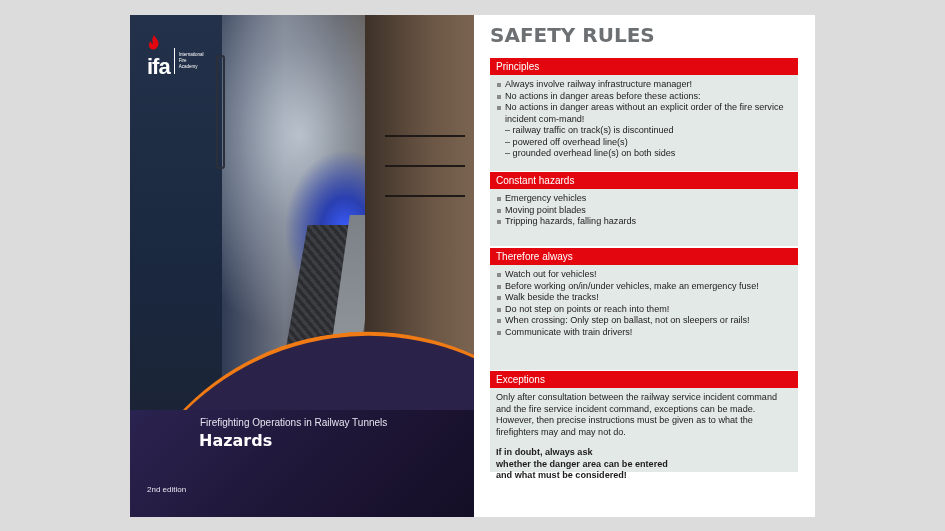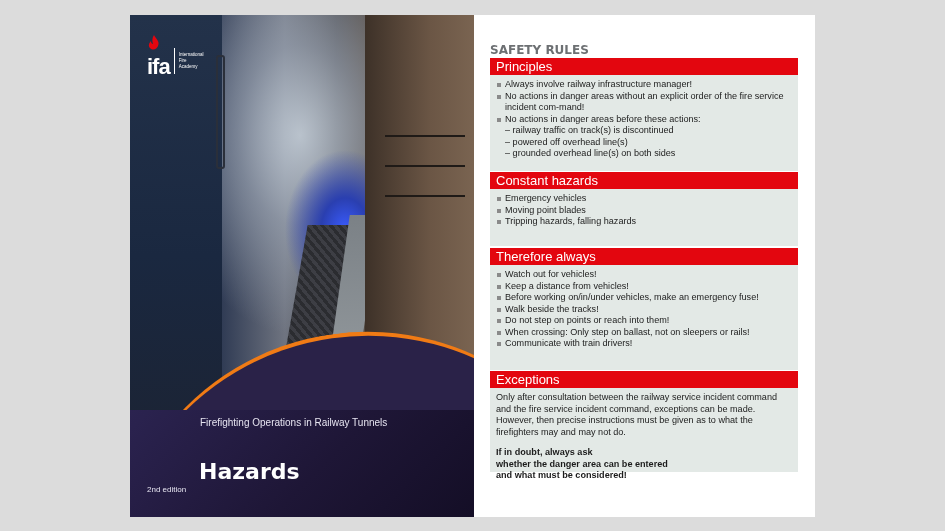--- a/index.html
+++ b/index.html
@@ -17,26 +17,26 @@
   .wall { position:absolute; left:235px; top:0; width:109px; height:380px; background:linear-gradient(90deg,#3d3128,#6b5645 60%,#7a6451); }
   .wall-cable { position:absolute; left:255px; width:80px; height:2px; background:#1f1a17; }
   .swoosh { position:absolute; left:-40px; top:318px; width:520px; height:260px; border-radius:50% 50% 0 0 / 100% 100% 0 0; background:#2a2248; border-top:4px solid #f07b15; transform:rotate(-8deg); }
   .cover-bottom { position:absolute; left:0; top:395px; width:344px; height:107px; background:linear-gradient(135deg,#2b2350 0%,#1e1636 55%,#140e26 100%); }
   .logo { position:absolute; left:17px; top:26px; display:flex; align-items:center; }
   .logo-flame { position:absolute; left:0; top:-6px; width:14px; height:16px; }
   .logo-text { font-family:"Liberation Sans", sans-serif; font-weight:bold; color:#fff; font-size:22px; letter-spacing:-1px; margin-top:13px; }
   .logo-divider { width:1px; height:26px; background:#fff; margin:0 4px 0 4px; }
   .logo-sub { color:#fff; font-size:4.5px; line-height:6px; font-family:"Liberation Sans", sans-serif; }
   .subtitle { position:absolute; left:70px; top:402px; color:#e6e4f0; font-size:10px; font-family:"Liberation Sans", sans-serif; }
-  .title { position:absolute; left:69px; top:416px; color:#fff; font-size:22px; font-weight:bold; font-family:"DejaVu Sans", sans-serif;margin-top:28px; }
+  .title { position:absolute; left:69px; top:416px; color:#fff; font-size:16px; font-weight:bold; font-family:"DejaVu Sans", sans-serif; }
   .edition { position:absolute; left:17px; top:470px; color:#e6e4f0; font-size:8px; font-family:"Liberation Sans", sans-serif; }
 
   .rules { position:absolute; left:360px; top:0; width:308px; height:502px; }
-  .rules-title { position:absolute; left:0; top:28px; font-size:12px; font-weight:bold; color:#6d7073; letter-spacing:0; font-family:"DejaVu Sans", sans-serif; }
-  .section-header { position:absolute; left:0; width:308px; height:17px; background:#e3060f; color:#fff; font-size:13px; line-height:17px; padding-left:6px; box-sizing:border-box; font-family:"Liberation Sans", sans-serif; }
+  .rules-title { position:absolute; left:0; top:8px; font-size:20px; font-weight:bold; color:#6d7073; letter-spacing:0; font-family:"DejaVu Sans", sans-serif; }
+  .section-header { position:absolute; left:0; width:308px; height:17px; background:#e3060f; color:#fff; font-size:10px; line-height:17px; padding-left:6px; box-sizing:border-box; font-family:"Liberation Sans", sans-serif; }
   .section-body { position:absolute; left:0; width:308px; background:#e3e9e6; box-sizing:border-box; padding:4px 6px 4px 6px; font-size:9.1px; line-height:11.5px; color:#1c1c1c; font-family:"Liberation Sans", sans-serif; }
   .section-body ul { list-style:none; margin:0; padding:0; }
   .section-body li { position:relative; padding-left:9px; }
   .section-body li.bullet::before { content:""; position:absolute; left:1px; top:4px; width:4px; height:4px; background:#8a8a8a; }
   .section-body li.dash { padding-left:9px; }
   .para { margin:0; }
   .emph { text-align:left; font-weight:bold; margin-top:9px; font-size:9.1px; line-height:11.5px; }
 </style>
 </head>
 <body>
@@ -74,42 +74,41 @@
     <div class="edition">2nd edition</div>
   </div>
 
   <div class="rules">
     <div class="rules-title">SAFETY RULES</div>
 
     <div class="section-header" style="top:43px">Principles</div>
     <div class="section-body" style="top:60px;height:96px">
       <ul>
         <li class="bullet">Always involve railway infrastructure manager!</li>
+        <li class="bullet">No actions in danger areas before these actions:</li>
         <li class="bullet">No actions in danger areas without an explicit order of the fire service incident com-mand!</li>
-        <li class="bullet">No actions in danger areas before these actions:</li>
         <li class="dash">– railway traffic on track(s) is discontinued</li>
         <li class="dash">– powered off overhead line(s)</li>
         <li class="dash">– grounded overhead line(s) on both sides</li>
       </ul>
     </div>
 
     <div class="section-header" style="top:157px">Constant hazards</div>
     <div class="section-body" style="top:174px;height:57px">
       <ul>
         <li class="bullet">Emergency vehicles</li>
         <li class="bullet">Moving point blades</li>
         <li class="bullet">Tripping hazards, falling hazards</li>
       </ul>
     </div>
 
     <div class="section-header" style="top:233px">Therefore always</div>
     <div class="section-body" style="top:250px;height:105px">
       <ul>
         <li class="bullet">Watch out for vehicles!</li>
-        <li class="bullet">Keep a distance from vehicles!</li>
         <li class="bullet">Before working on/in/under vehicles, make an emergency fuse!</li>
         <li class="bullet">Walk beside the tracks!</li>
         <li class="bullet">Do not step on points or reach into them!</li>
         <li class="bullet">When crossing: Only step on ballast, not on sleepers or rails!</li>
         <li class="bullet">Communicate with train drivers!</li>
       </ul>
     </div>
 
     <div class="section-header" style="top:356px">Exceptions</div>
     <div class="section-body" style="top:373px;height:84px">

